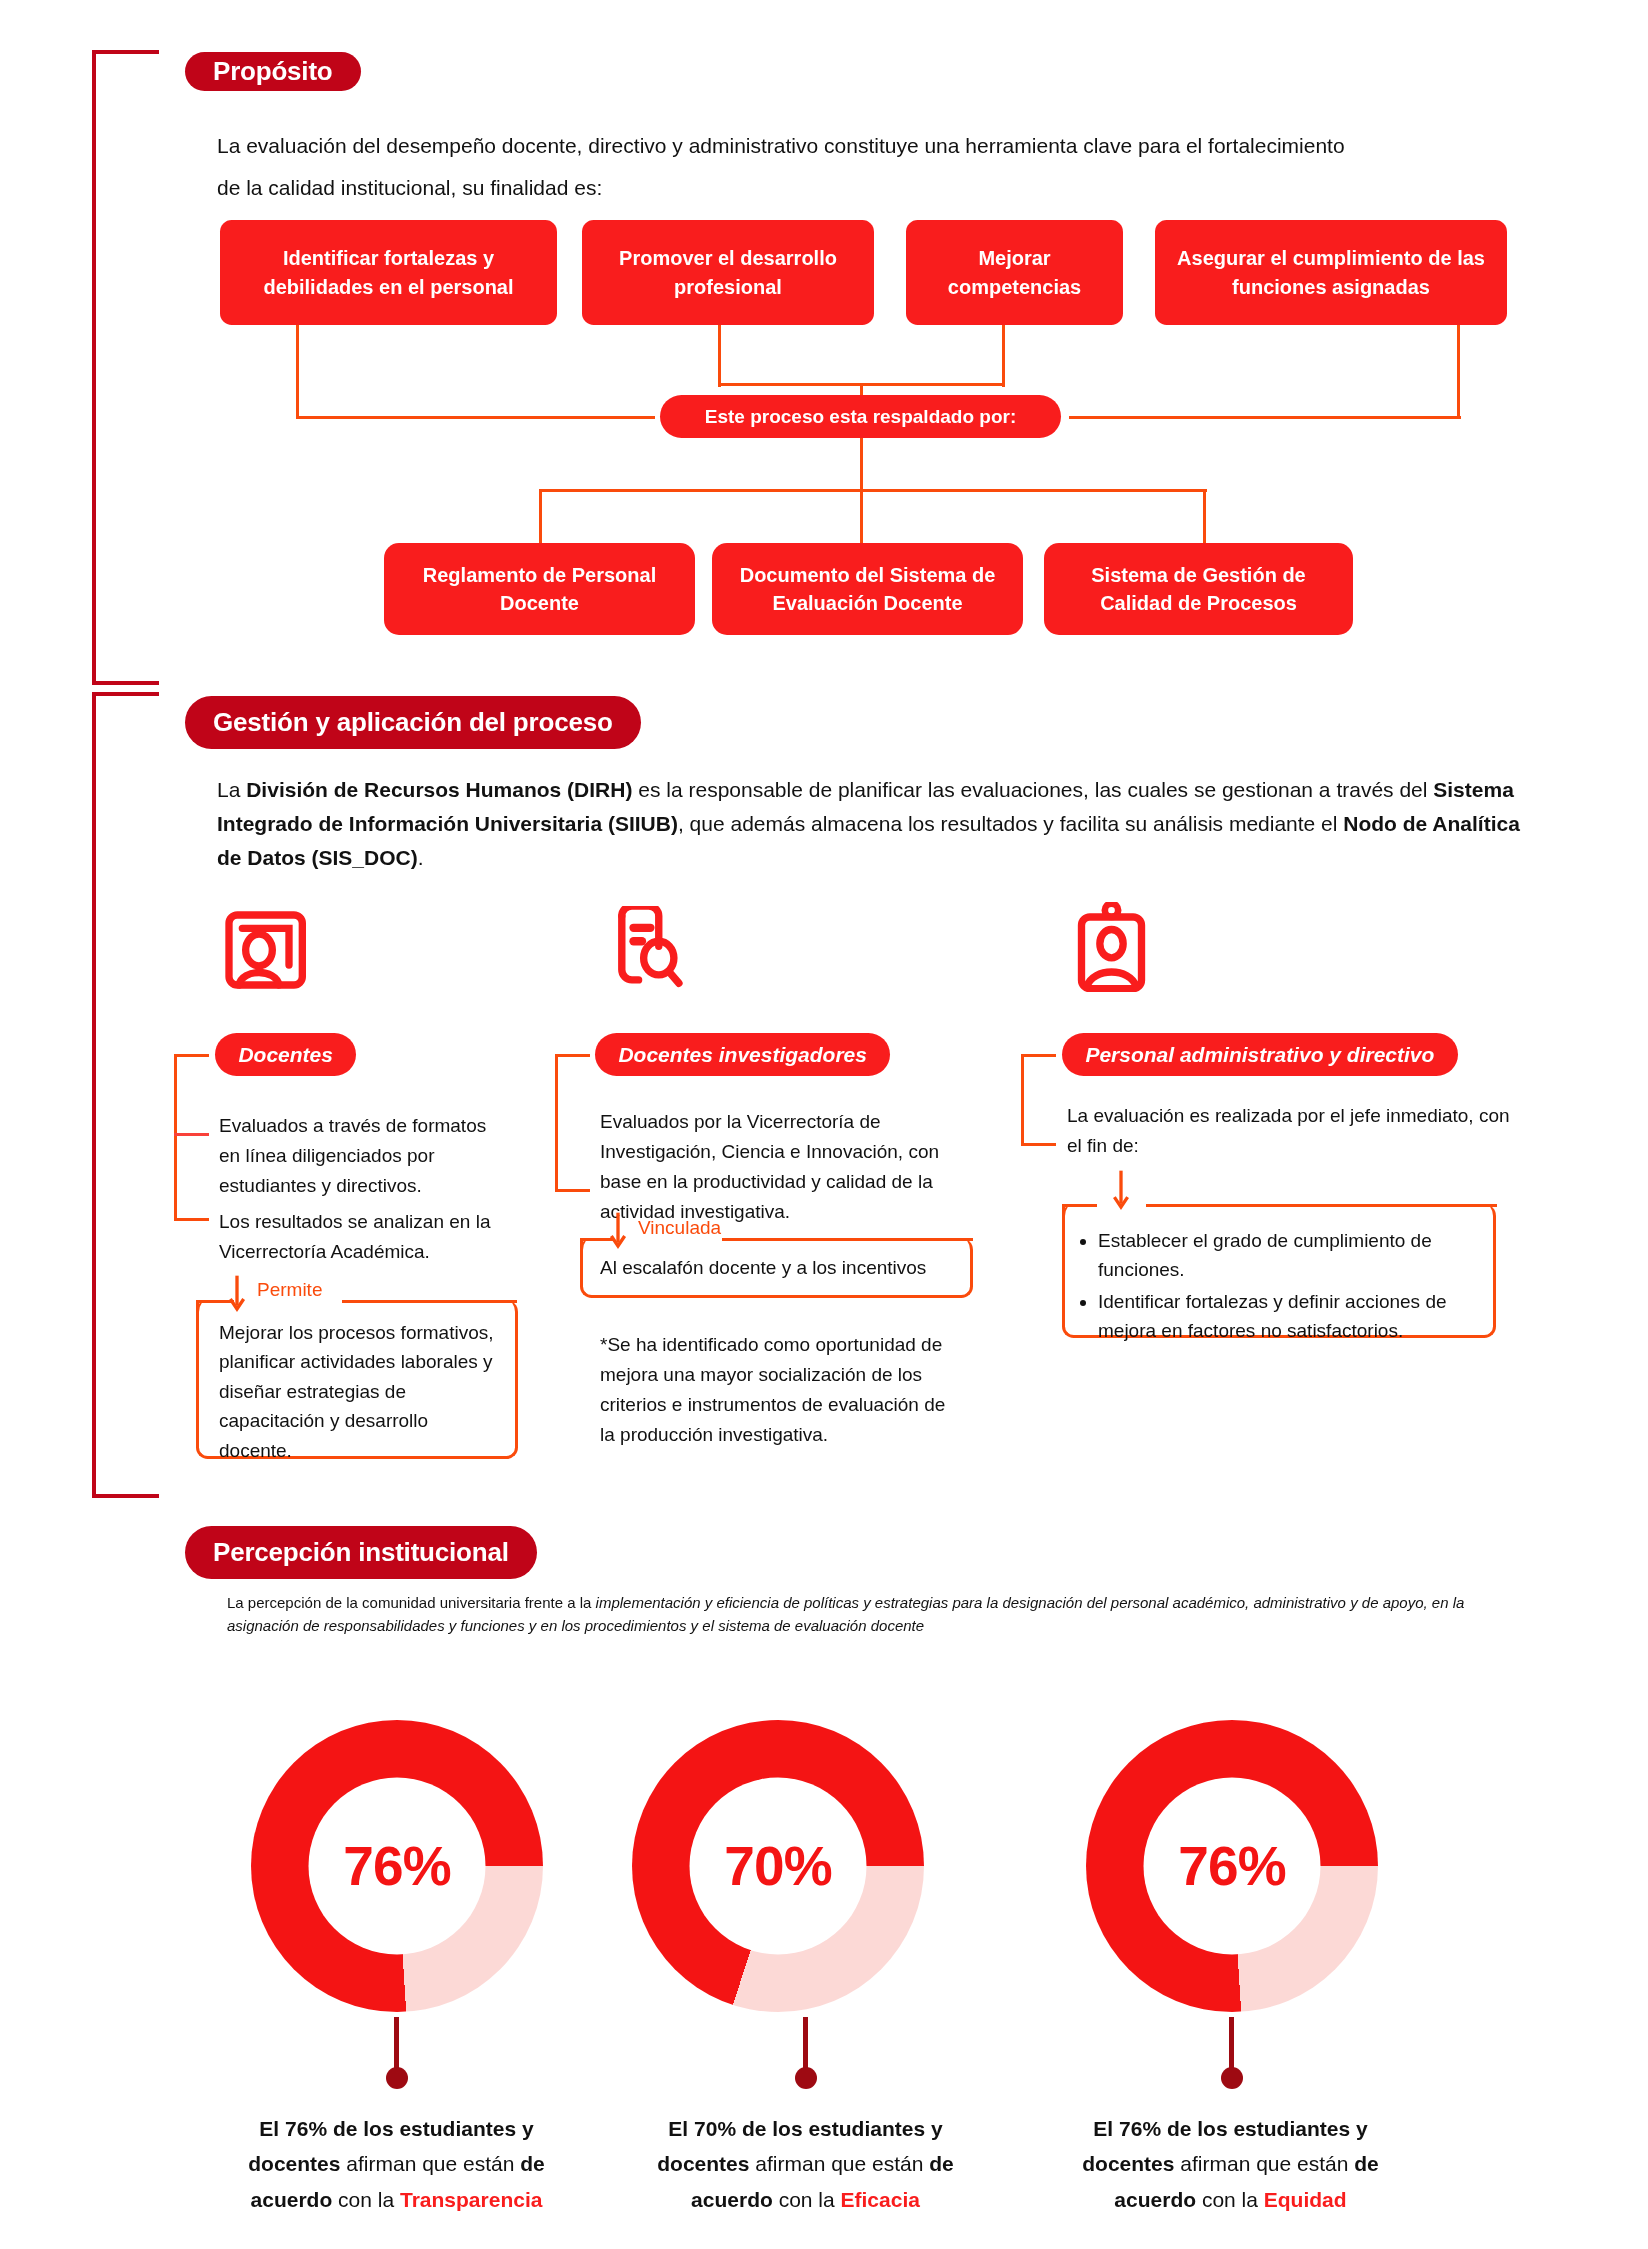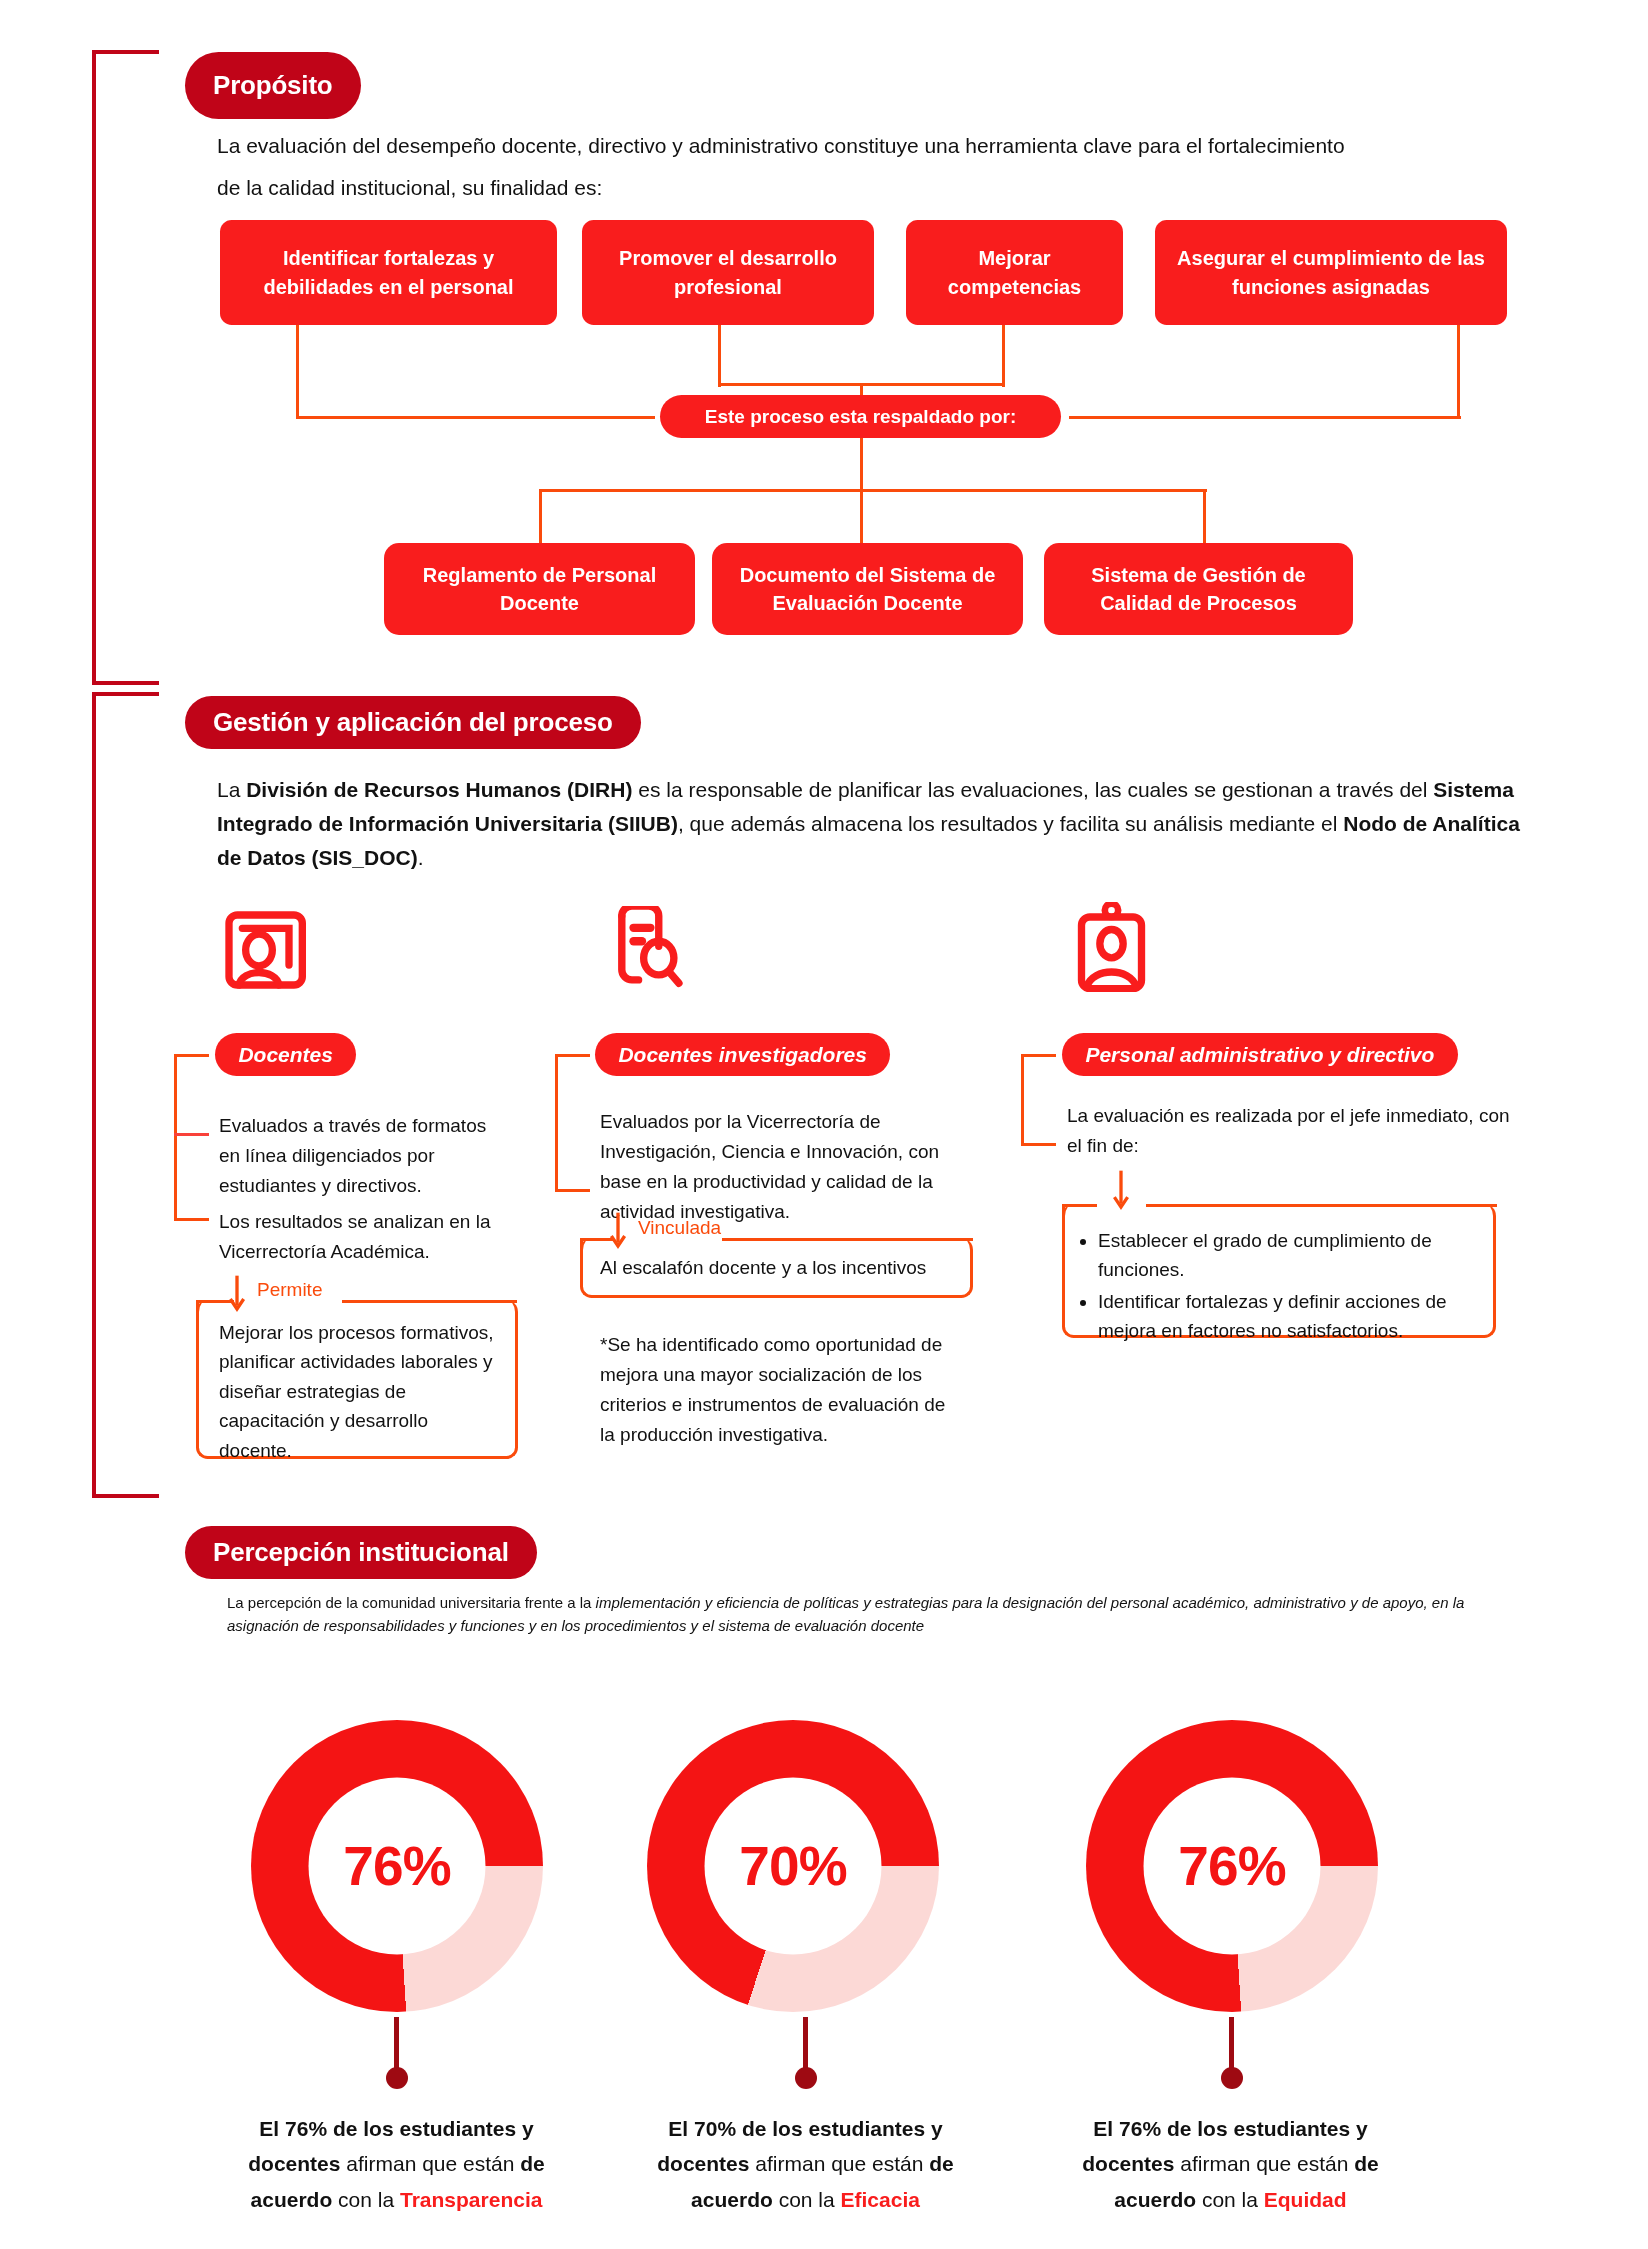--- a/index.html
+++ b/index.html
@@ -166,21 +166,21 @@
   .caption b { font-weight: bold; }
   .caption .hl { color: #f91d1d; font-weight: bold; }
 </style>
 </head>
 <body>
 
 <div class="page">
 
   <div class="bracket" style="left:92px; top:50px; width:67px; height:635px;"></div>
 
-  <div class="section-pill" style="left:185px; top:52px; height:67px; font-size:26px;">Propósito</div>
+  <div class="section-pill" style="left:185px; top:52px; height:39px; font-size:26px;">Propósito</div>
 
   <p class="para" style="left:217px; top:171px; width:1320px; font-size:21px;">de la calidad institucional, su finalidad es:</p>
   <p class="para" style="left:217px; top:129px; width:1320px; font-size:21px;">La evaluación del desempeño docente, directivo y administrativo constituye una herramienta clave para el fortalecimiento</p>
 
   <div class="redbox" style="left:220px; top:220px; width:337px; height:105px;">Identificar fortalezas y debilidades en el personal</div>
   <div class="redbox" style="left:582px; top:220px; width:292px; height:105px;">Promover el desarrollo profesional</div>
   <div class="redbox" style="left:906px; top:220px; width:217px; height:105px;">Mejorar competencias</div>
   <div class="redbox" style="left:1155px; top:220px; width:352px; height:105px;">Asegurar el cumplimiento de las funciones asignadas</div>
 
   <div class="ln v" style="left:296px; top:325px; height:94px;"></div>
@@ -323,21 +323,21 @@
                   width:177px; height:177px; border-radius:50%; background:#fff;"></div>
       <div class="donut-center">76%</div>
     </div>
   </div>
   <div class="stem" style="left:394px; top:2017px; height:60px;"></div>
   <div class="dot" style="left:386px; top:2067px;"></div>
   <p class="caption" style="left:213px; top:2111px; width:367px;">
     <b>El 76% de los estudiantes y docentes</b><span> afirman que están </span><b>de acuerdo</b><span> con la </span><span class="hl">Transparencia</span>
   </p>
 
-  <div class="donut-wrap" style="left:647px; top:1720px;">
+  <div class="donut-wrap" style="left:632px; top:1720px;">
     <div class="donut" style="width:292px; height:292px; border-radius:50%;
                 background: conic-gradient(from 90deg, #fcd9d6 0deg 108deg, #f41414 108deg 360deg);">
       <div style="position:absolute; left:50%; top:50%; transform:translate(-50%,-50%);
                   width:177px; height:177px; border-radius:50%; background:#fff;"></div>
       <div class="donut-center">70%</div>
     </div>
   </div>
   <div class="stem" style="left:803px; top:2017px; height:60px;"></div>
   <div class="dot" style="left:795px; top:2067px;"></div>
   <p class="caption" style="left:626px; top:2111px; width:359px;">

